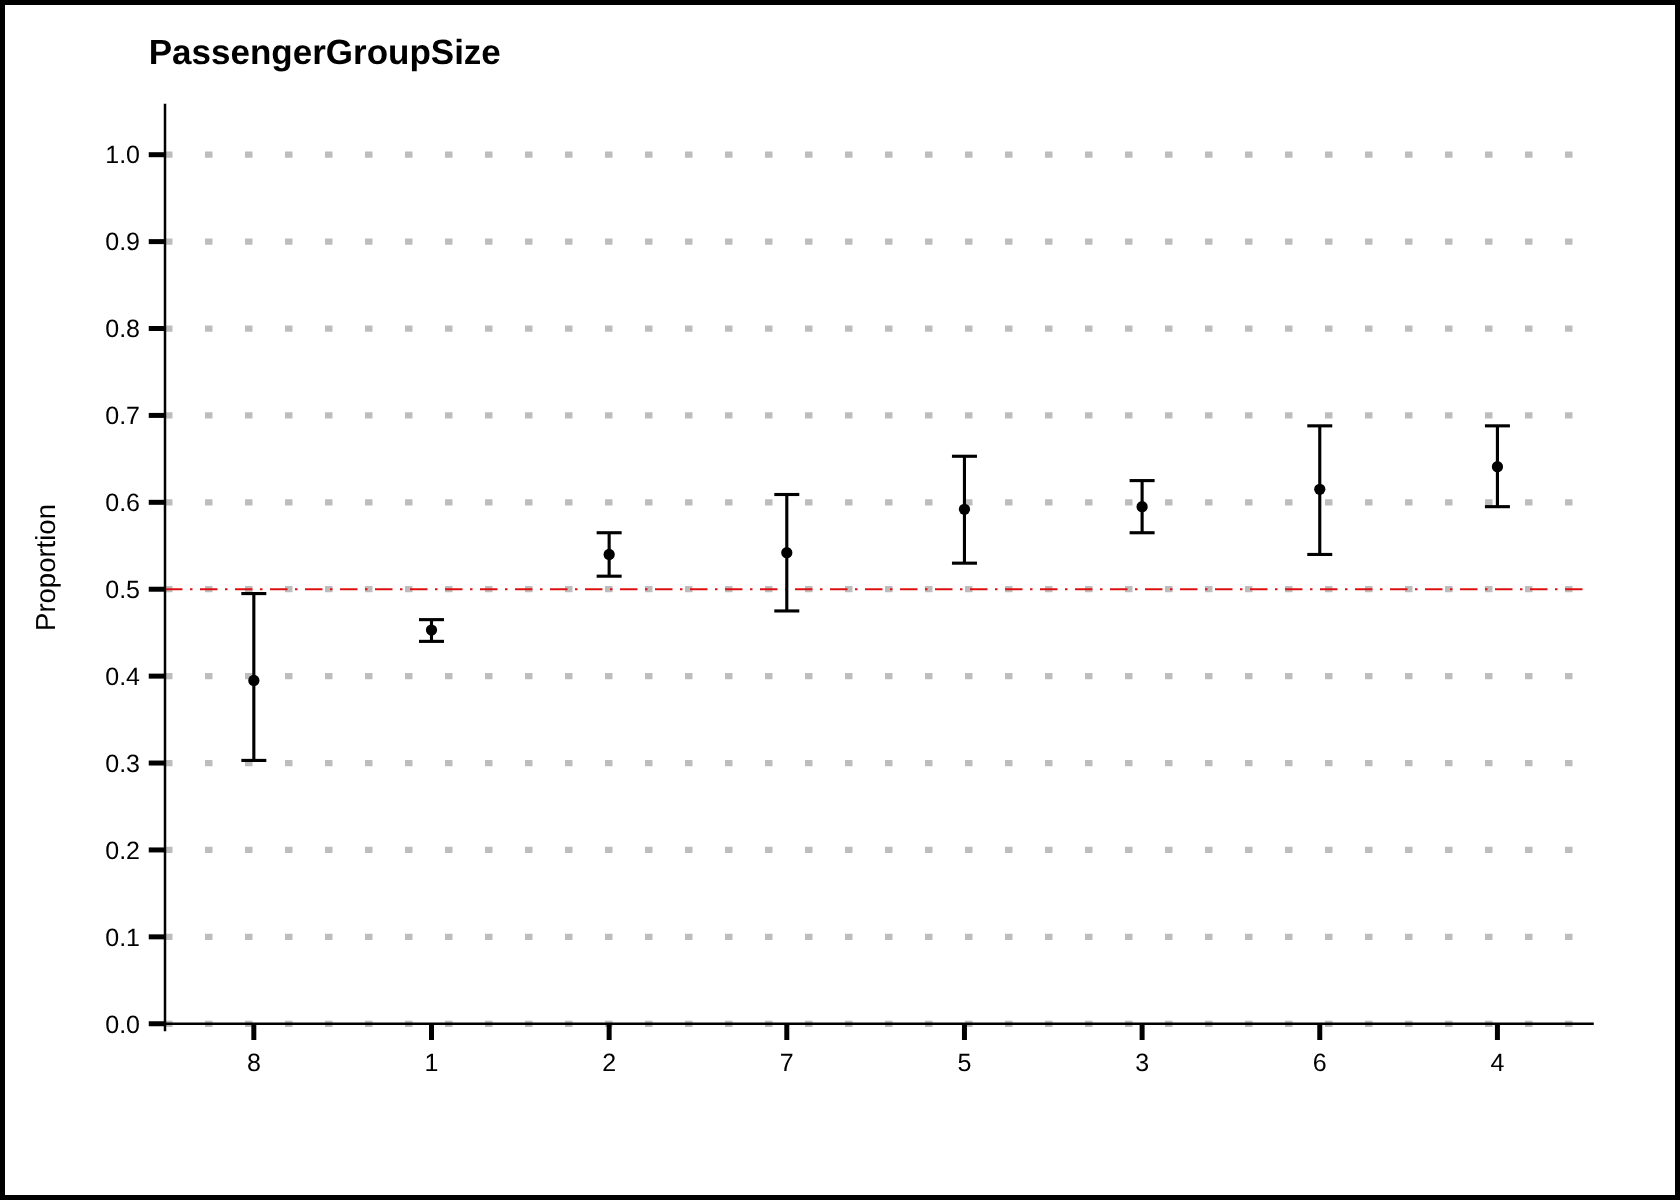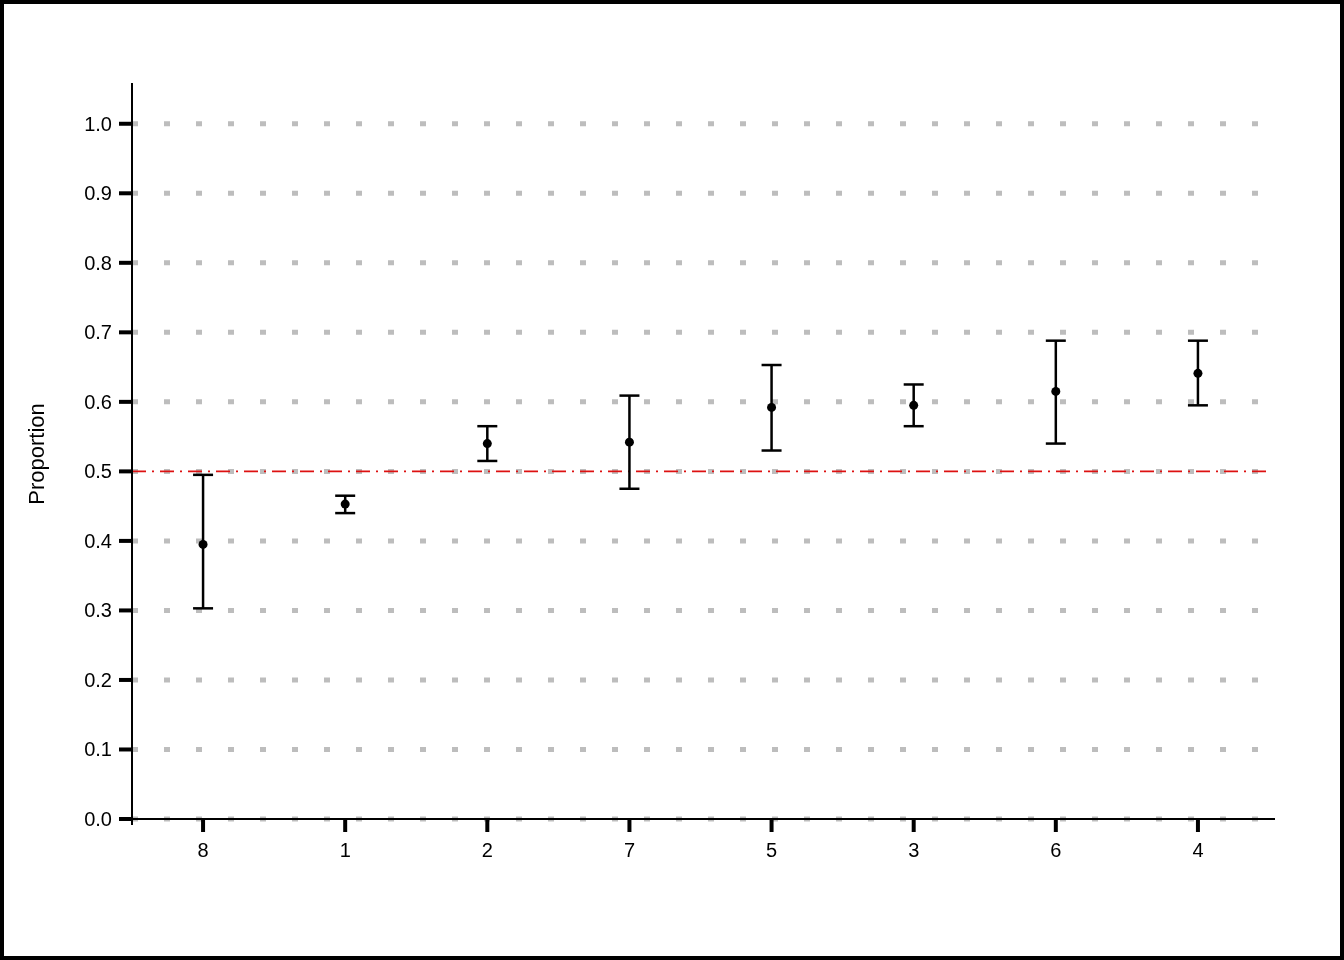--- a/index.html
+++ b/index.html
@@ -34,20 +34,21 @@
     font-size: 22px;
     fill: #000;
     font-family: Arial, Helvetica, sans-serif;
   }
 </style>
 </head>
 <body>
 
 <div class="frame">
 
+  <div class="title">PassengerGroupSize</div>
 
   <svg id="chart-svg" width="1336" height="952">
 
   <line x1="128" x2="1265" y1="815" y2="815" stroke="#bdbdbd" stroke-width="5" stroke-dasharray="6 26" stroke-linecap="butt"></line>
       <line x1="128" x2="1265" y1="745.4761904761905" y2="745.4761904761905" stroke="#bdbdbd" stroke-width="5" stroke-dasharray="6 26" stroke-linecap="butt"></line>
       <line x1="128" x2="1265" y1="675.952380952381" y2="675.952380952381" stroke="#bdbdbd" stroke-width="5" stroke-dasharray="6 26" stroke-linecap="butt"></line>
       <line x1="128" x2="1265" y1="606.4285714285714" y2="606.4285714285714" stroke="#bdbdbd" stroke-width="5" stroke-dasharray="6 26" stroke-linecap="butt"></line>
       <line x1="128" x2="1265" y1="536.9047619047619" y2="536.9047619047619" stroke="#bdbdbd" stroke-width="5" stroke-dasharray="6 26" stroke-linecap="butt"></line>
       <line x1="128" x2="1265" y1="467.3809523809524" y2="467.3809523809524" stroke="#bdbdbd" stroke-width="5" stroke-dasharray="6 26" stroke-linecap="butt"></line>
       <line x1="128" x2="1265" y1="397.8571428571429" y2="397.8571428571429" stroke="#bdbdbd" stroke-width="5" stroke-dasharray="6 26" stroke-linecap="butt"></line>

